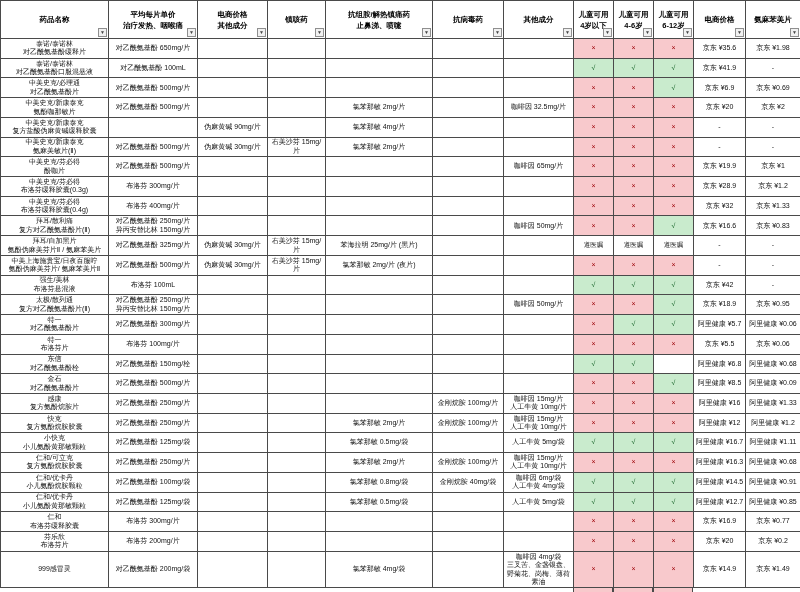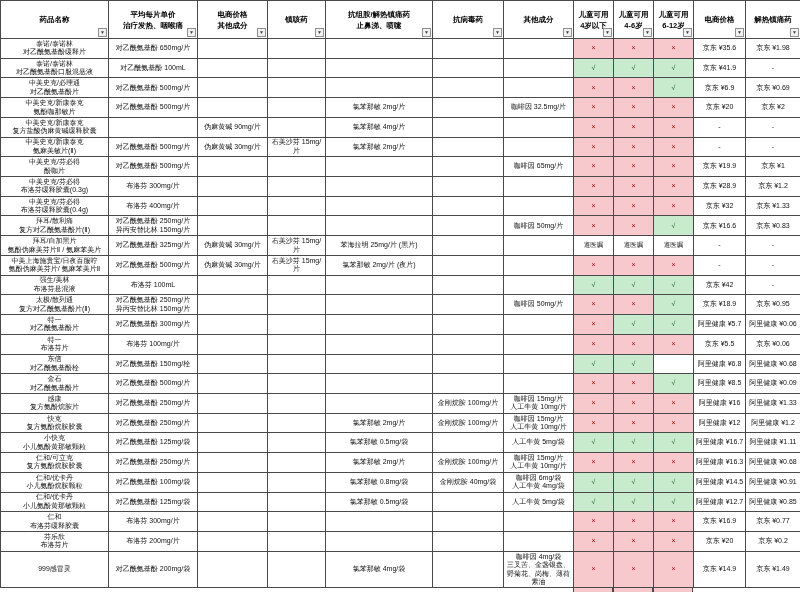--- a/index.html
+++ b/index.html
@@ -118,21 +118,21 @@
         <div>儿童可用</div>
         <div>6-12岁</div>
         <span class="filter">▼</span>
       </th>
       <th>
         <div>电商价格</div>
         <div></div>
         <span class="filter">▼</span>
       </th>
       <th>
-        <div>解热镇痛药</div>
+        <div>氨麻苯美片</div>
         <div></div>
         <span class="filter">▼</span>
       </th>
     </tr>
   </thead>
   <tbody id="tbody">
   <tr>
     <td>泰诺/泰诺林
 对乙酰氨基酚缓释片</td>
     <td>对乙酰氨基酚 650mg/片</td>

